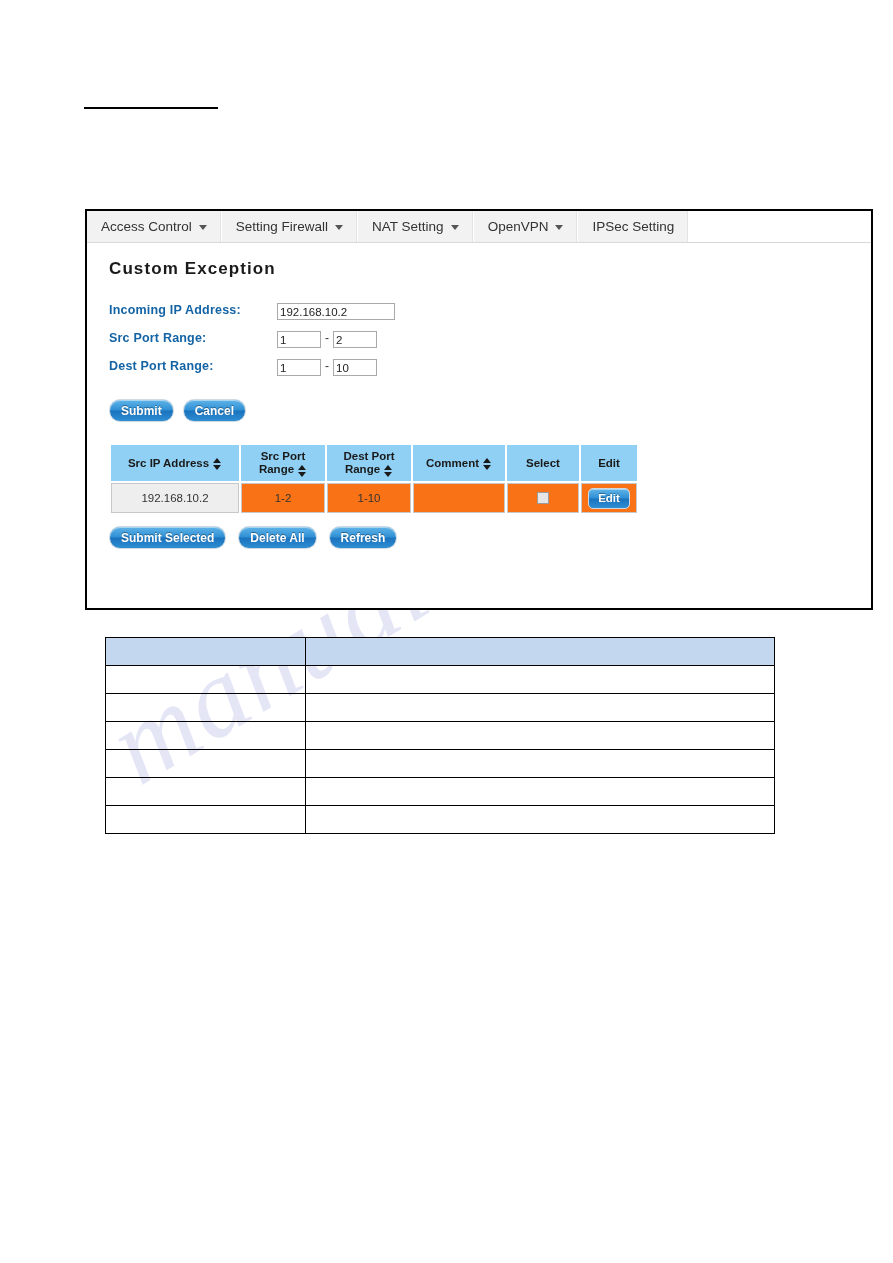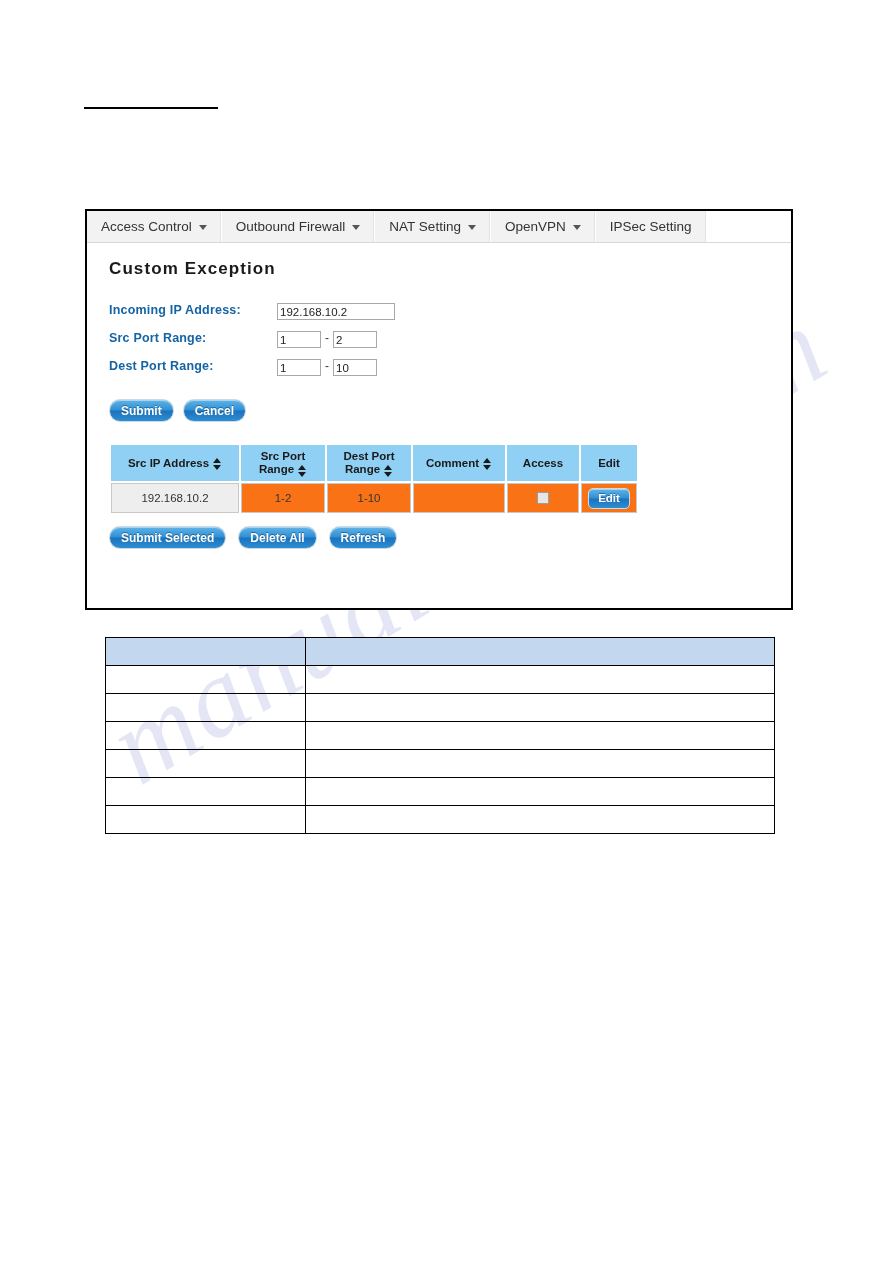--- a/index.html
+++ b/index.html
@@ -48,21 +48,21 @@
     width: 134px;
     height: 0;
     border-top: 2px solid #000000;
   }
 
   
   #panel {
     position: absolute;
     left: 85px;
     top: 209px;
-    width: 708px;
+    width: 788px;
     height: 401px;
     border: 2px solid #000000;
     background: #ffffff;
     box-sizing: border-box;
     z-index: 10;
   }
 
   
   .tabbar {
     display: flex;
@@ -262,21 +262,21 @@
 <div id="panel">
 
   <div class="tabbar">
 
     <div class="tab">
       <span>Access Control</span>
       <span class="caret"></span>
     </div>
 
     <div class="tab">
-      <span>Outbound Firewall</span>
+      <span>Setting Firewall</span>
       <span class="caret"></span>
     </div>
 
     <div class="tab">
       <span>NAT Setting</span>
       <span class="caret"></span>
     </div>
 
     <div class="tab">
       <span>OpenVPN</span>
@@ -339,21 +339,21 @@
           <th>
             <span>Src Port Range</span><span class="sortico"></span>
           </th>
           <th>
             <span>Dest Port Range</span><span class="sortico"></span>
           </th>
           <th>
             <span>Comment</span><span class="sortico"></span>
           </th>
           <th>
-            <span>Access</span>
+            <span>Select</span>
           </th>
           <th>
             <span>Edit</span>
           </th>
         </tr>
       </thead>
       <tbody>
         <tr>
           <td class="shaded">192.168.10.2</td>
           <td>1-2</td>

